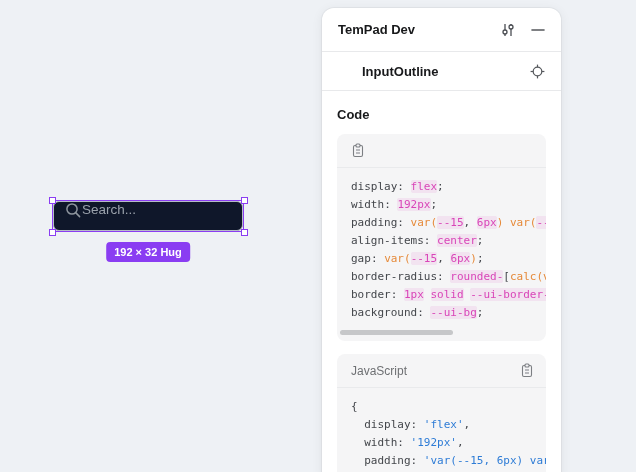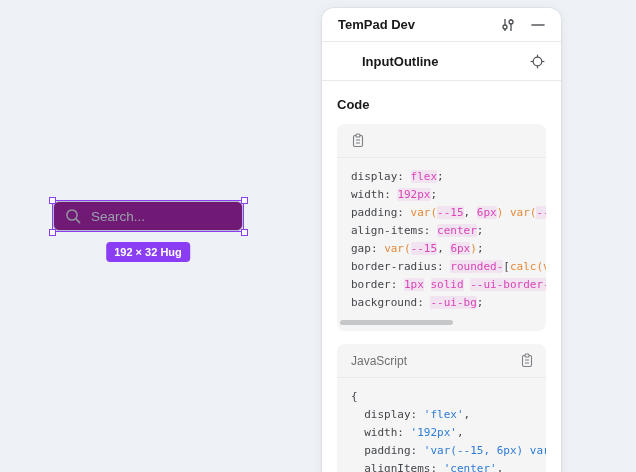--- a/index.html
+++ b/index.html
@@ -8,25 +8,25 @@
     position: relative;
     background: #eef1f5;
     font-family: "Liberation Sans", sans-serif;
     color: #18191b;
   }
 
   
   .design-input {
     position: absolute; left: 53px; top: 201px;
     width: 190px; height: 30px;
-    background: #701a75;
+    background: #0f172a;
     border: 1px solid #b6bcc6;
     border-radius: 6px;
-    display: flex; align-items: center;
-    padding-left: 11px; gap: 9px;
+    display: flex; align-items: flex-start;
+    padding-left: 11px; 
   }
   .design-input .placeholder { color: #9aa1ab; font-size: 13.5px; }
 
   .selection-outline {
     position: absolute; left: 52px; top: 200px;
     width: 192px; height: 32px;
     border: 1.5px solid #8a3df2;
     pointer-events: none;
   }
   .handle {
@@ -53,21 +53,21 @@
     width: 239px; height: 480px;
     background: #ffffff;
     border-radius: 12px;
     box-shadow: 0 0 0 1px rgba(0,0,0,0.04), 0 2px 12px rgba(0,0,0,0.07);
   }
   .panel-row {
     display: flex; align-items: center;
     padding: 0 16px;
     border-bottom: 1px solid #e8e9eb;
   }
-  .panel-header { height: 34px; }
+  .panel-header { height: 44px; }
   .panel-title { font-size: 13px; font-weight: bold; flex: 1; }
   .header-icons { display: flex; align-items: center; gap: 15px; }
   .icon-btn { display: flex; align-items: center; justify-content: center; cursor: pointer; background: none; border: none; padding: 0; }
 
   .selection-row { height: 39px; }
   .selection-name { font-size: 13px; font-weight: bold; flex: 1; margin-left: 24px; }
 
   .code-section { padding: 16px 15px 0 15px; }
   .code-section-title { font-size: 13px; font-weight: bold; margin-bottom: 12px; }
 

